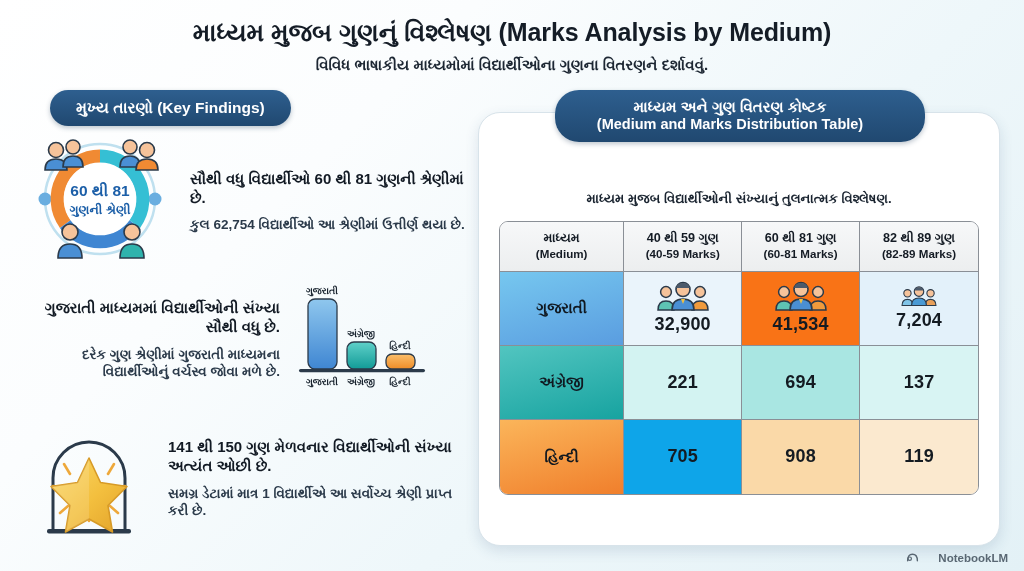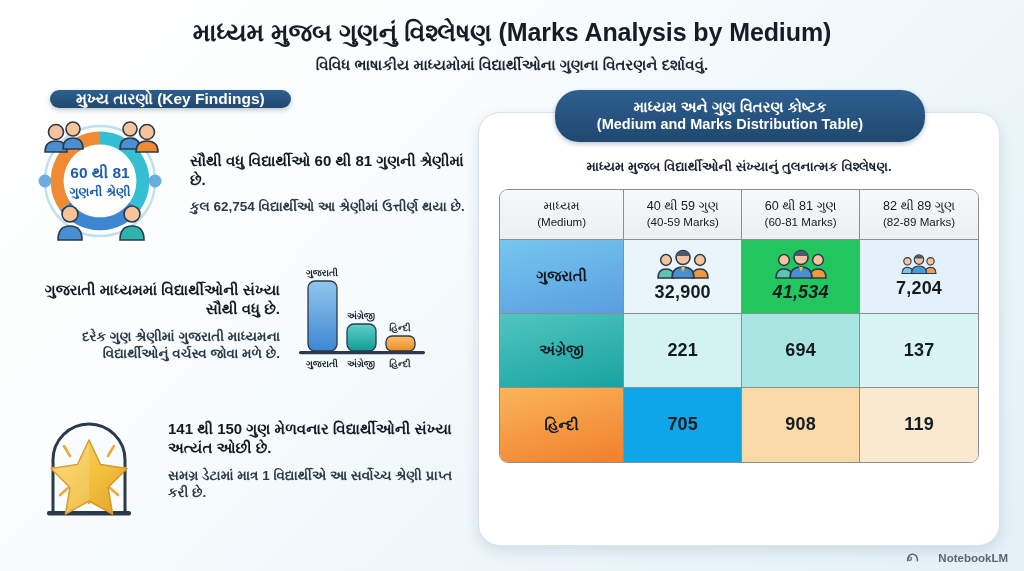--- a/index.html
+++ b/index.html
@@ -32,21 +32,21 @@
   
   .pill {
     display: inline-block;
     background: linear-gradient(180deg, #2e5f8f 0%, #204870 100%);
     color: #fff; font-weight: bold;
     border-radius: 24px;
     box-shadow: 0 2px 5px rgba(20,50,80,.28);
     text-align: center; line-height: 1.22;
   }
   .pill-key {
-    font-size: 15.5px; padding: 0 26px;
+    font-size: 15.5px; padding: 9px 26px;
     margin-left: 36px;
   }
   .pill-table {
     position: absolute; left: 50%; transform: translateX(-50%);
     top: 0; z-index: 5;
     font-size: 15px; padding: 8px 54px 9px 34px;
     width: 370px;
   }
   .pill-table .ln2 { font-size: 14.5px; }
 
@@ -75,49 +75,49 @@
   .panel {
     position: absolute; left: 8px; right: 10px; top: 22px; bottom: 8px;
     background: #ffffff;
     border: 1.5px solid #d8e3ea;
     border-radius: 22px;
     box-shadow: 0 5px 14px rgba(40,80,120,.14);
     padding: 46px 20px 22px 20px;
   }
   .panel-caption {
     text-align: center; font-size: 13.2px; font-weight: bold;
-    color: #1a2430; margin-bottom: 14px;
+    color: #1a2430; margin-bottom: 14px; margin-top: 32px;
   }
   table.tbl {
     width: 100%; border-collapse: separate; border-spacing: 0;
     border: 1.4px solid #8a8f96;
     border-radius: 9px; overflow: hidden;
     table-layout: fixed;
   }
   table.tbl th, table.tbl td {
     border-right: 1.4px solid #8a8f96;
     border-bottom: 1.4px solid #8a8f96;
     text-align: center; vertical-align: middle;
   }
   table.tbl th:last-child, table.tbl td:last-child { border-right: none; }
   table.tbl tr:last-child td { border-bottom: none; }
 
   thead th {
     background: linear-gradient(180deg, #f7f8f9 0%, #eceeef 100%);
     padding: 9px 4px; color: #141b24;
-    font-size: 12.6px; font-weight: normal; line-height: 1.25;
+    font-size: 12.6px; font-weight: bold; line-height: 1.25;
   }
   thead th .en { font-size: 11.6px; display:block; margin-top:1px; }
 
   .rowlabel { font-size: 15px; font-weight: bold; color: #101820; }
   .cellval  { font-size: 18px; font-weight: bold; color: #141b22; letter-spacing:.2px; }
 
   
   .guj-label { background: linear-gradient(165deg,#76c7ef 0%, #5a9de0 100%); }
-  .guj-a { background:#eaf4fb; } .guj-b { background:#22c55e;font-style:italic; } .guj-c { background:#e3f1fa; }
+  .guj-a { background:#eaf4fb; } .guj-b { background:#f97316; } .guj-c { background:#e3f1fa; }
   .guj-tall td { height: 84px; }
 
   .eng-label { background: linear-gradient(165deg,#52c5c0 0%, #17a3a0 100%); }
   .eng-a { background:#d3f3f2; } .eng-b { background:#a9e6e2; } .eng-c { background:#d8f4f3; }
 
   .hin-label { background: linear-gradient(165deg,#fbb55a 0%, #f07f2c 100%); }
   .hin-a { background:#0ea5e9; } .hin-b { background:#fad9a8; } .hin-c { background:#fbe9cf; }
 
   .datarow td { height: 74px; }
 

